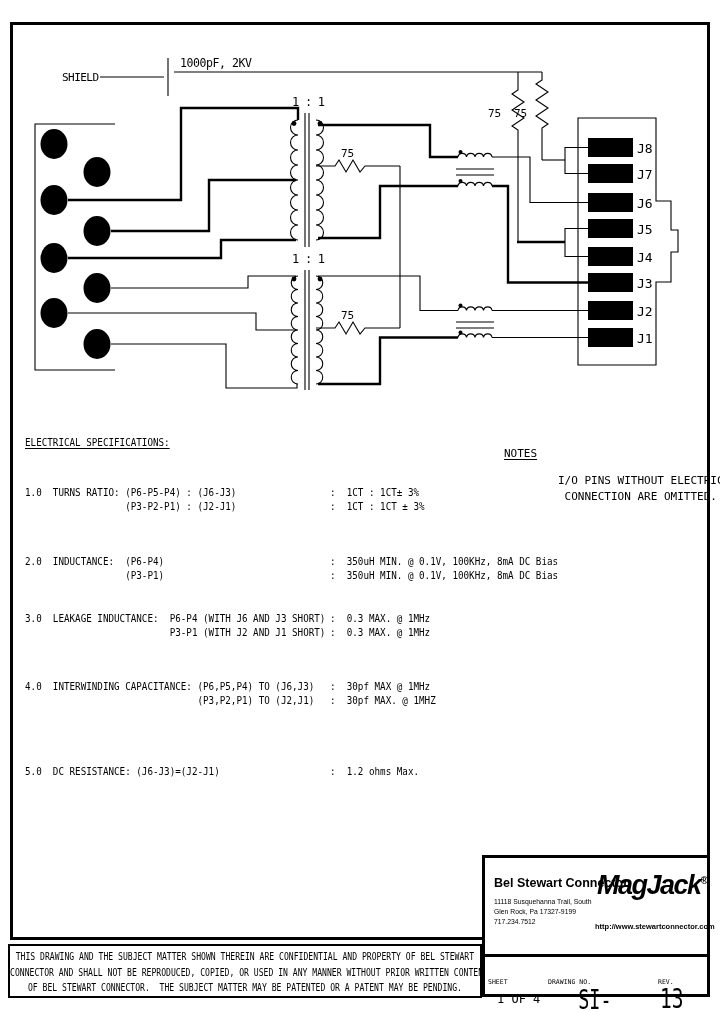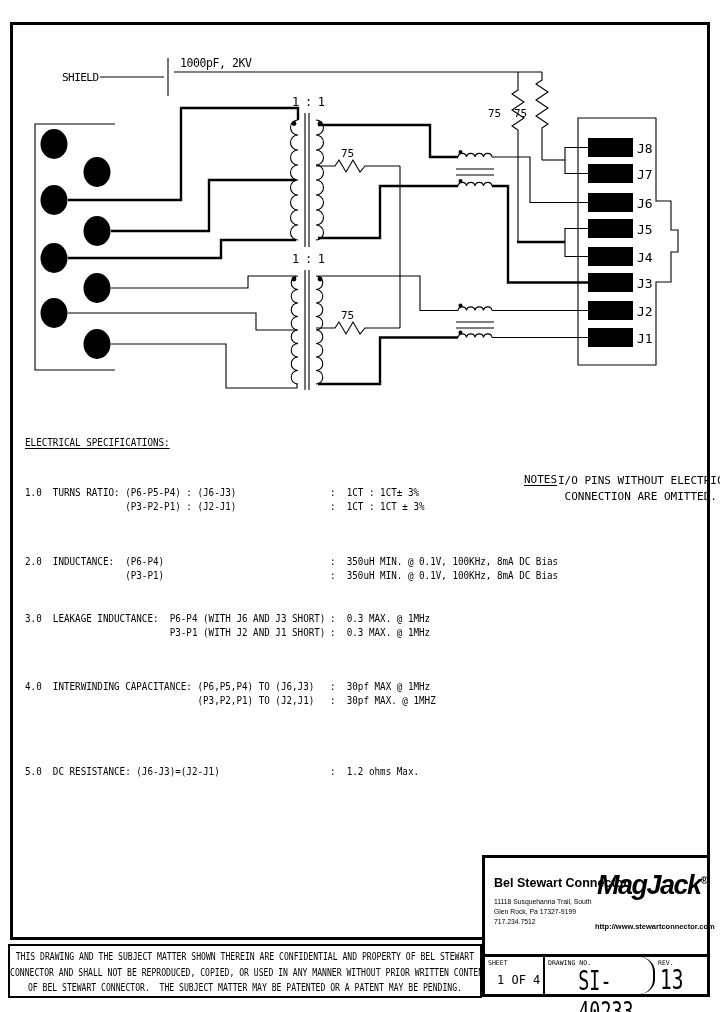--- a/index.html
+++ b/index.html
@@ -4,37 +4,37 @@
 <style>
   html,body{margin:0;padding:0;background:#fff;}
   .page{position:relative;width:720px;height:1012px;background:#fff;overflow:hidden;
         font-family:"DejaVu Sans Mono",monospace;color:#000;}
   .abs{position:absolute;}
   .main-border{left:10px;top:22px;width:700px;height:918px;border:3px solid #000;box-sizing:border-box;}
   .cad{font-family:"DejaVu Sans Mono",monospace;font-size:10.5px;line-height:14px;
        white-space:pre;transform:scaleX(.88);transform-origin:0 0;}
   .u{text-decoration:underline;text-underline-offset:2px;}
   .spec-heading{left:25px;top:435px;}
-  .notes-heading{left:524px;top:447px;font-size:11px;transform:none;margin-top:26px;}
+  .notes-heading{left:504px;top:447px;font-size:11px;transform:none;}
   .notes-body{left:524px;top:473px;font-size:11px;line-height:15.5px;transform:none;white-space:pre;margin-left:34px;}
   .col-l{left:25px;}
   .col-r{left:330px;}
   
   .legal-box{left:8px;top:944px;width:474px;height:54px;border:2px solid #000;box-sizing:border-box;overflow:hidden;}
   .legal-text{width:580px;font-size:10px;line-height:15.5px;white-space:pre;text-align:center;
               transform:scaleX(.81);transform-origin:0 0;padding-top:3px;font-family:"DejaVu Sans Mono",monospace;}
   
   .title-block{left:482px;top:855px;width:228px;height:142px;border:3px solid #000;box-sizing:border-box;background:#fff;}
   .company{left:9px;top:18px;font-family:"Liberation Sans",sans-serif;font-weight:bold;font-size:12.5px;}
   .addr{left:9px;font-family:"Liberation Sans",sans-serif;font-size:6.8px;}
   .brand{left:112px;top:12px;font-family:"Liberation Sans",sans-serif;font-style:italic;
          font-weight:bold;font-size:27px;letter-spacing:-1.5px;text-align:center;}
   .brand .reg{font-size:10px;vertical-align:super;letter-spacing:0;}
   .url{left:110px;top:64px;font-family:"Liberation Sans",sans-serif;font-weight:bold;font-size:7.5px;}
-  .strip{left:0;right:0;top:96px;bottom:0;border-top:3px solid #000;display:flex;}
+  .strip{left:0;right:0;top:96px;bottom:0;border-top:3px solid #000;display:flex;align-items:center;}
   .cell{position:relative;box-sizing:border-box;}
   .cell-sheet{width:60px;border-right:2px solid #000;}
   .cell-dwg{flex:1;border-right:2px solid #000;border-radius:15px;}
   .cell-rev{width:52px;}
   .cell-lbl{position:absolute;left:3px;top:2px;font-size:6.5px;font-family:"DejaVu Sans Mono",monospace;}
   .sheet-val{position:absolute;left:12px;top:16px;font-size:12px;}
   .dwg-val{position:absolute;right:4px;top:8px;font-size:27px;transform:scaleX(.68);transform-origin:100% 0;}
   .rev-val{position:absolute;left:5px;top:8px;font-size:26px;transform:scaleX(.75);transform-origin:0 0;}
   
   .st{font-family:"DejaVu Sans Mono",monospace;fill:#000;}

